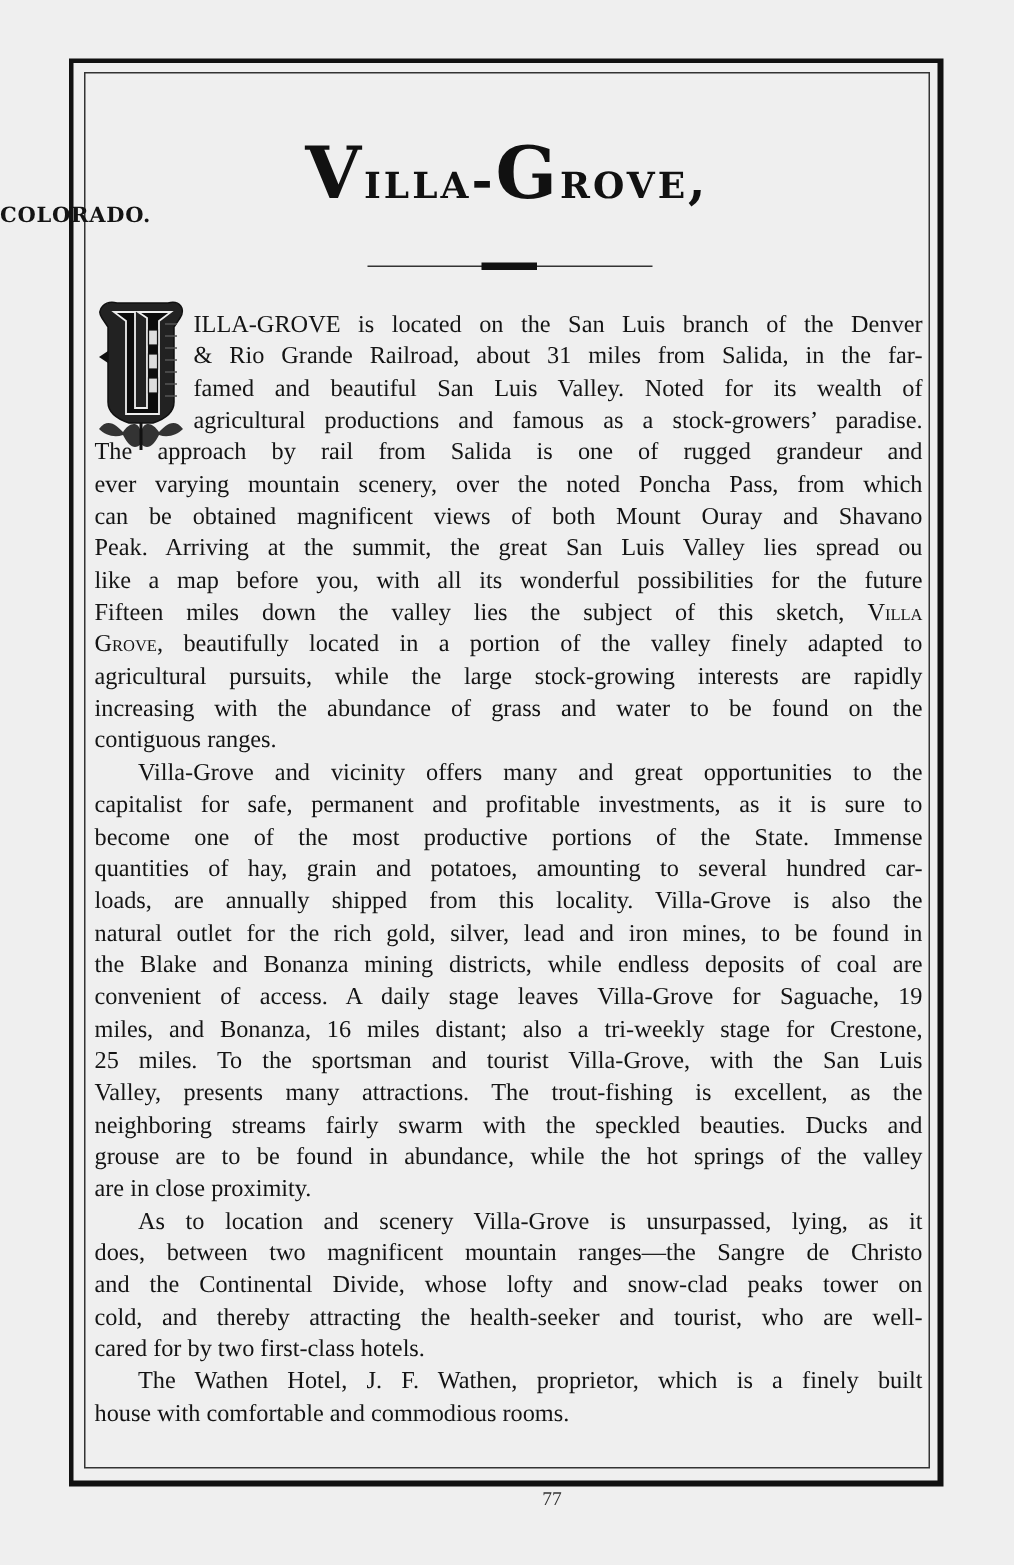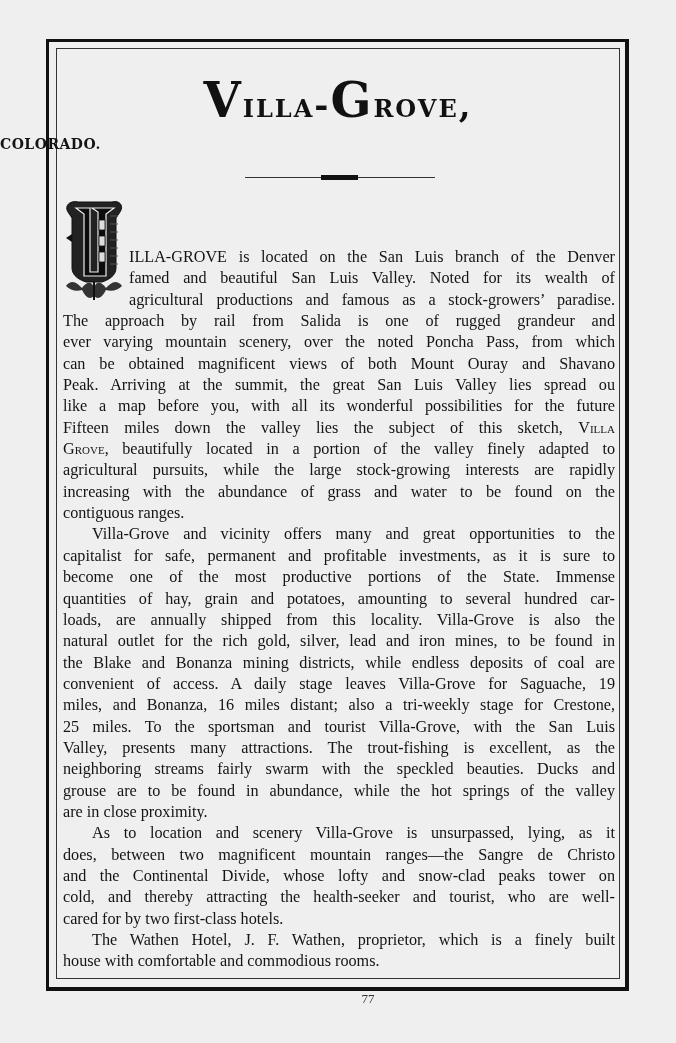--- a/index.html
+++ b/index.html
@@ -11,38 +11,38 @@
   }
   .outer-frame {
     position:absolute; left:46px; top:39px; width:576px; height:945px;
     border:4px solid #111; border-top-width:3px; border-left-width:3px;
   }
   .inner-frame {
     position:absolute; left:56px; top:48px; width:562px; height:929px;
     border:1.5px solid #333;
   }
   .title {
-    position:absolute; left:0; width:676px; top:72px; text-align:center;
+    position:absolute; left:0; width:676px; top:88px; text-align:center;
     font-family:"DejaVu Serif", serif; font-weight:bold;
     font-size:34px; letter-spacing:2px; color:#111;
     font-variant:small-caps; white-space:nowrap;
   }
   .title .big { font-size:48px; }
   .subtitle {
     position:absolute; left:0; width:676px; top:136px; text-align:left;
     font-family:"DejaVu Serif", serif; font-weight:bold; font-size:14px; letter-spacing:0.5px;
   }
   .divider { position:absolute; left:245px; top:177px; width:190px; height:1px; background:#333; }
   .divider-bar { position:absolute; left:321px; top:175px; width:37px; height:5px; background:#111; }
   .dropcap {
     position:absolute; left:62px; top:198px; width:64px; height:104px;
   }
   .body-text {
     position:absolute; left:63px; top:206px; width:552px;
-    font-size:16.2px; line-height:21.35px;margin-top:41px;
+    font-size:16.2px; line-height:21.35px;
   }
   .line { display:block; white-space:nowrap; text-align:justify; text-align-last:justify; height:21.35px; overflow:visible; }
   .line.last { text-align-last:left; }
   .line.indent { padding-left:29px; }
   .line.cap { padding-left:66px; }
   .page-number {
     position:absolute; left:0; width:676px; top:991px; text-align:center;
     font-size:13px; color:#333;margin-left:30px;
   }
   .sc { font-variant:small-caps; }
@@ -75,20 +75,21 @@
 
     <path d="M4 88 C10 80 16 86 20 90 C24 84 30 82 32 90 C34 82 40 84 44 90 C48 86 54 80 60 88 C56 92 50 94 44 92 C40 100 36 102 32 98 C28 102 24 100 20 92 C14 94 8 92 4 88 Z" fill="#333"></path>
     <path d="M32 84 L32 102" stroke="#111" stroke-width="2"></path>
     <path d="M4 40 L10 36 L10 44 Z" fill="#111"></path>
   </svg>
 </div>
 
 <div class="body-text" id="article-body">
     <div>
       <span class="line cap">ILLA-GROVE is located on the San Luis branch of the Denver</span>
+      <span class="line cap">&amp; Rio Grande Railroad, about 31  miles from Salida, in the far-</span>
       <span class="line cap">famed and beautiful San Luis Valley.  Noted for its wealth of</span>
       <span class="line cap">agricultural productions and famous as a stock-growers’ paradise.</span>
       <span class="line">The approach by rail from Salida is one of rugged grandeur and</span>
       <span class="line">ever varying mountain scenery, over the noted Poncha Pass, from which</span>
       <span class="line">can be obtained magnificent views of both Mount Ouray and Shavano</span>
       <span class="line">Peak.  Arriving at the summit, the great San Luis Valley lies spread ou</span>
       <span class="line">like a map before you, with all its wonderful possibilities for the future</span>
       <span class="line">Fifteen miles down the valley lies the subject of this sketch, <span class="sc">Villa</span></span>
       <span class="line"><span class="sc">Grove</span>, beautifully located in a portion of the valley finely adapted to</span>
       <span class="line">agricultural pursuits, while the large stock-growing interests are rapidly</span>

